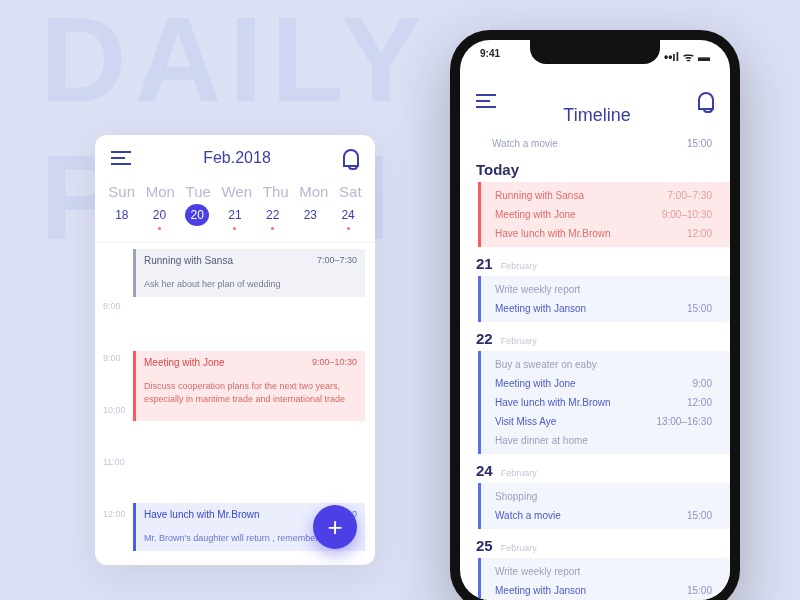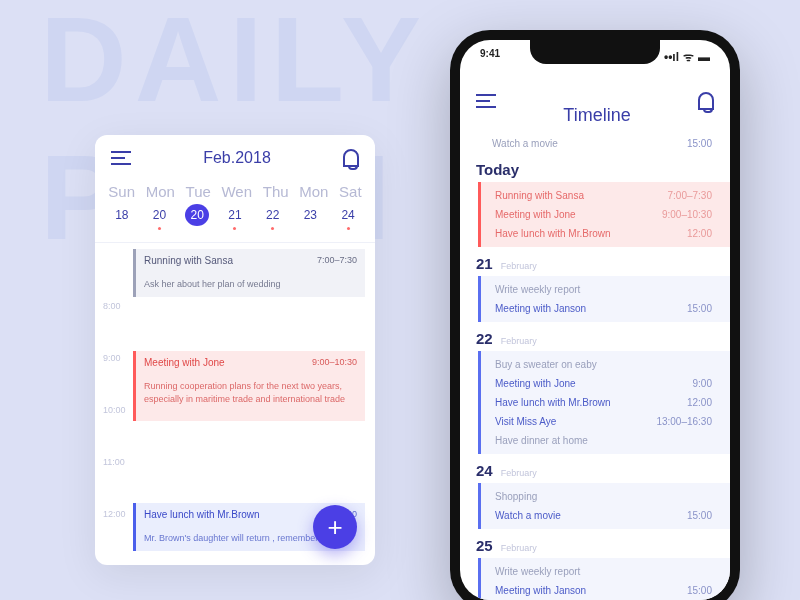--- a/index.html
+++ b/index.html
@@ -91,21 +91,21 @@
       <div class="date-cell dot">24</div>
     </div>
   <div class="timeline-area" id="tl">
       <div class="time-label" style="top: 6px; margin-left: 44px;">7:00</div>
       <div class="time-label" style="top: 58px;">8:00</div>
       <div class="time-label" style="top: 110px;">9:00</div>
       <div class="time-label" style="top: 162px;">10:00</div>
       <div class="time-label" style="top: 214px;">11:00</div>
       <div class="time-label" style="top: 266px;">12:00</div>
       <div class="event-card ev-gray" style="top: 6px; min-height: 42px;"><span class="ev-title">Running with Sansa</span><span class="ev-time">7:00–7:30</span><div class="ev-desc">Ask her about her plan of wedding</div></div>
-      <div class="event-card ev-red" style="top: 108px; min-height: 70px;"><span class="ev-title">Meeting with Jone</span><span class="ev-time">9:00–10:30</span><div class="ev-desc">Running cooperation plans for the next two years, especially in maritime trade and international trade</div></div>
+      <div class="event-card ev-red" style="top: 108px; min-height: 70px;"><span class="ev-title">Meeting with Jone</span><span class="ev-time">9:00–10:30</span><div class="ev-desc">Discuss cooperation plans for the next two years, especially in maritime trade and international trade</div></div>
       <div class="event-card ev-blue" style="top: 260px; min-height: 44px;"><span class="ev-title">Have lunch with Mr.Brown</span><span class="ev-time">12:00</span><div class="ev-desc">Mr. Brown's daughter will return , remember to greet</div></div>
     </div>
   <div class="fab">+</div>
 </div>
 
 <div class="phone">
   <div class="phone-screen">
     <div class="notch"></div>
     <div class="status-bar">
       <span>9:41</span>

